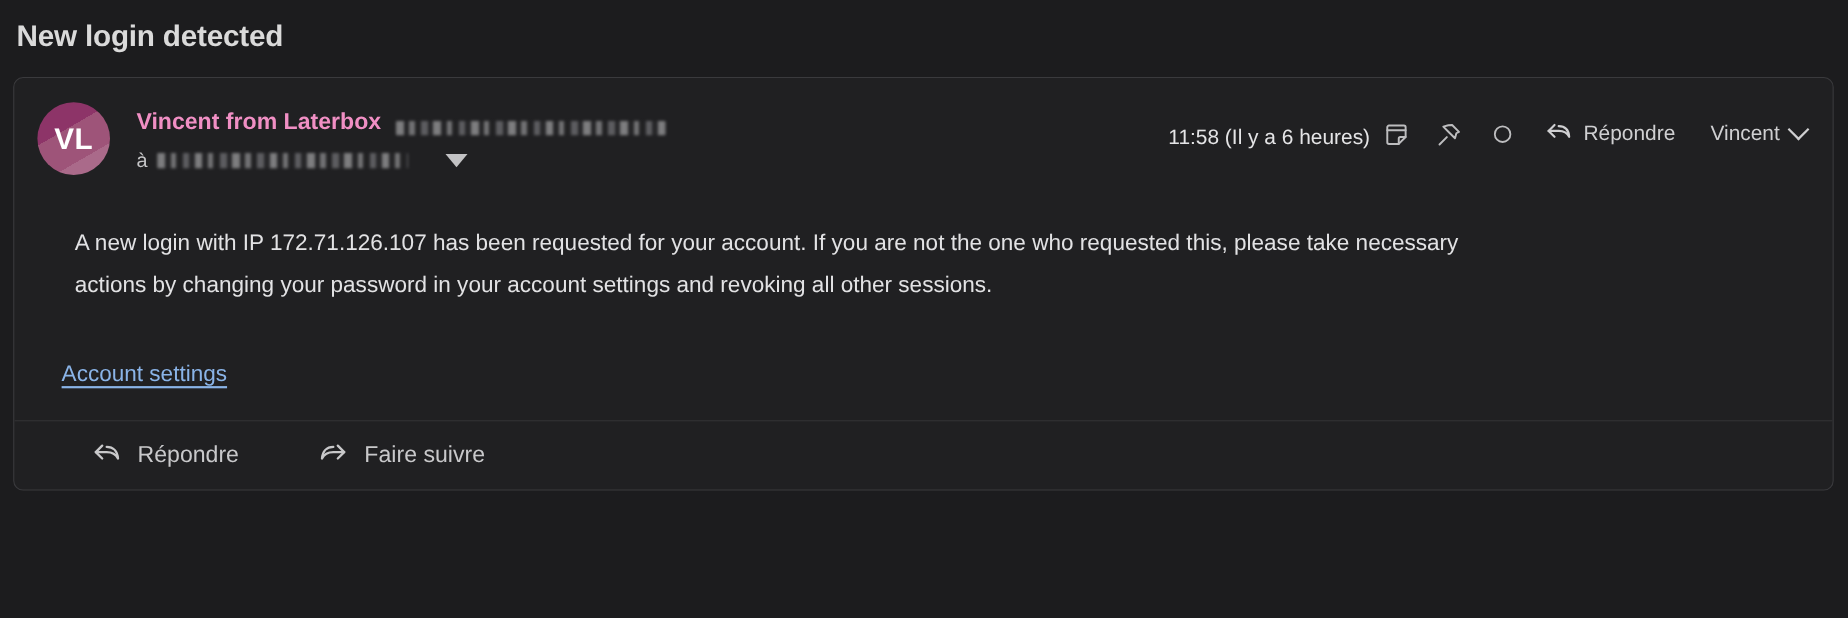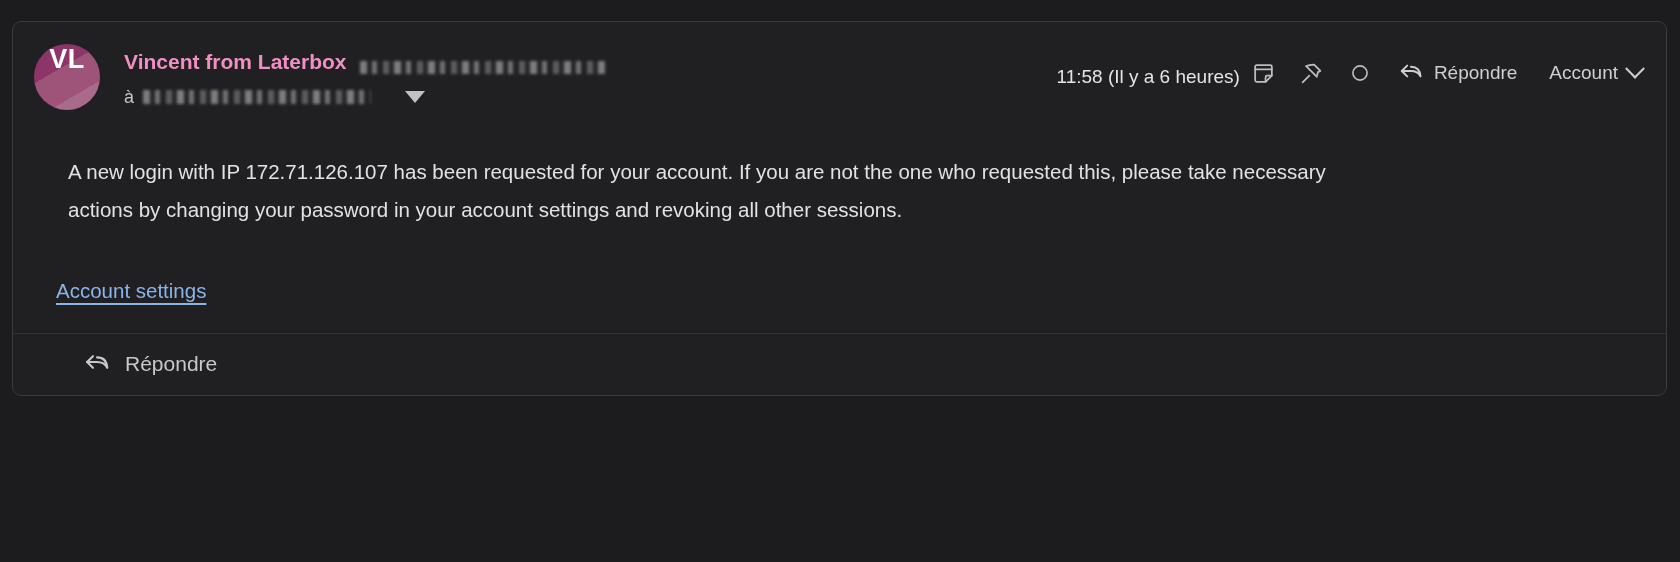--- a/index.html
+++ b/index.html
@@ -57,21 +57,21 @@
     flex: 0 0 auto;
     width: 66px;
     height: 66px;
     border-radius: 50%;
     background: linear-gradient(150deg, #8d3468 0%, #8d3468 38%, #9e5479 38%, #9e5479 72%, #aa6a8a 72%, #aa6a8a 100%);
     color: #ffffff;
     font-size: 27px;
     font-weight: bold;
     letter-spacing: 0.5px;
     display: flex;
-    align-items: flex-start;
+    align-items: center;
     justify-content: center;
     margin-top: 2px;
   }
 
   .header-mid {
     flex: 1 1 auto;
     min-width: 0;
     padding-left: 24px;
     padding-top: 2px;
   }
@@ -209,20 +209,21 @@
     padding-right: 72px;
     white-space: nowrap;
   }
   .footer-btn svg { flex: 0 0 auto; }
 </style>
 </head>
 <body>
 
 <div class="page">
 
+  <div class="subject">New login detected</div>
 
   <div class="message-card">
 
     <div class="msg-header">
 
       <div class="avatar">
         <span>VL</span>
       </div>
 
       <div class="header-mid">
@@ -271,21 +272,21 @@
             <span>
               <svg width="26" height="26" viewBox="0 0 24 24" fill="none" stroke="currentColor" stroke-width="1.8" stroke-linecap="round" stroke-linejoin="round">
                 <polyline points="8.5 7 3.5 12 8.5 17"></polyline>
                 <path d="M3.5 12h8.5c4.3 0 7.3 1.9 8.8 5-0.4-5.6-3.6-9-8.8-9"></path>
               </svg>
             </span>
             <span>Répondre</span>
           </div>
 
           <div class="text-btn actions">
-            <span>Account</span>
+            <span>Vincent</span>
             <span class="chev"></span>
           </div>
 
         </div>
       </div>
     </div>
 
     <div class="msg-body">
       <p class="body-paragraph">A new login with IP 172.71.126.107 has been requested for your account. If you are not the one who requested this, please take necessary actions by changing your password in your account settings and revoking all other sessions.</p>
       <a class="account-link" href="#">Account settings</a>
@@ -296,17 +297,26 @@
       <div class="footer-btn">
         <span>
           <svg width="28" height="28" viewBox="0 0 24 24" fill="none" stroke="currentColor" stroke-width="1.8" stroke-linecap="round" stroke-linejoin="round">
             <polyline points="8.5 7 3.5 12 8.5 17"></polyline>
             <path d="M3.5 12h8.5c4.3 0 7.3 1.9 8.8 5-0.4-5.6-3.6-9-8.8-9"></path>
           </svg>
         </span>
         <span>Répondre</span>
       </div>
 
+      <div class="footer-btn">
+        <span>
+          <svg width="28" height="28" viewBox="0 0 24 24" fill="none" stroke="currentColor" stroke-width="1.8" stroke-linecap="round" stroke-linejoin="round">
+            <polyline points="15.5 7 20.5 12 15.5 17"></polyline>
+            <path d="M20.5 12H12c-4.3 0-7.3 1.9-8.8 5 0.4-5.6 3.6-9 8.8-9"></path>
+          </svg>
+        </span>
+        <span>Faire suivre</span>
+      </div>
 
     </div>
 
   </div>
 </div>
 
 </body></html>

